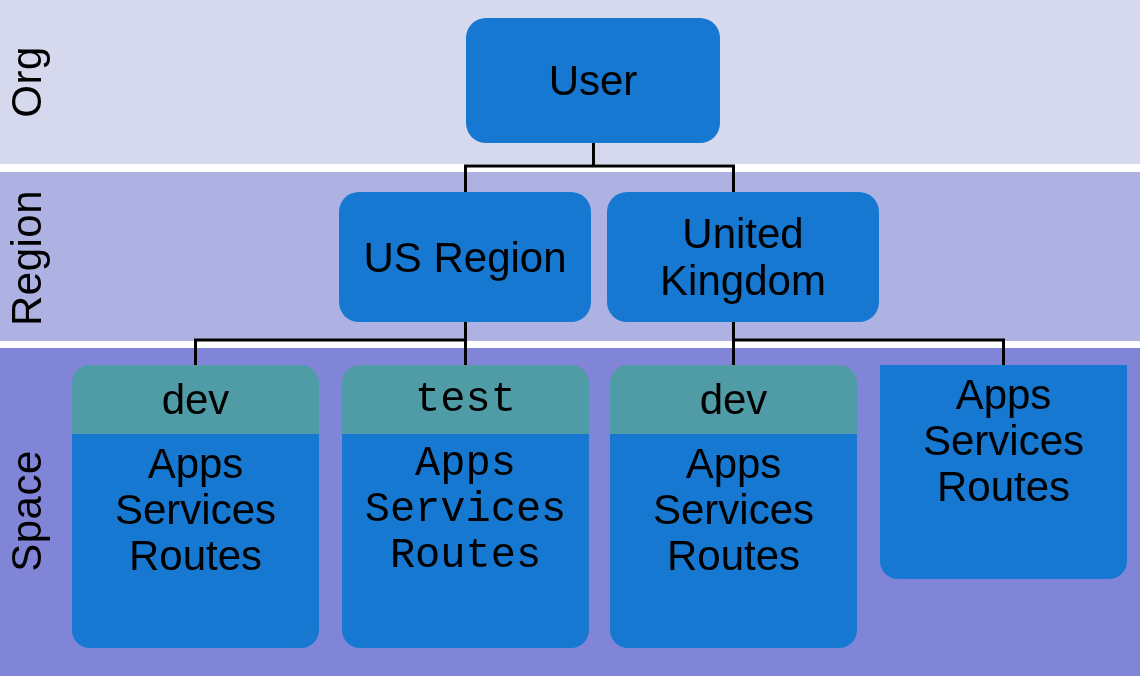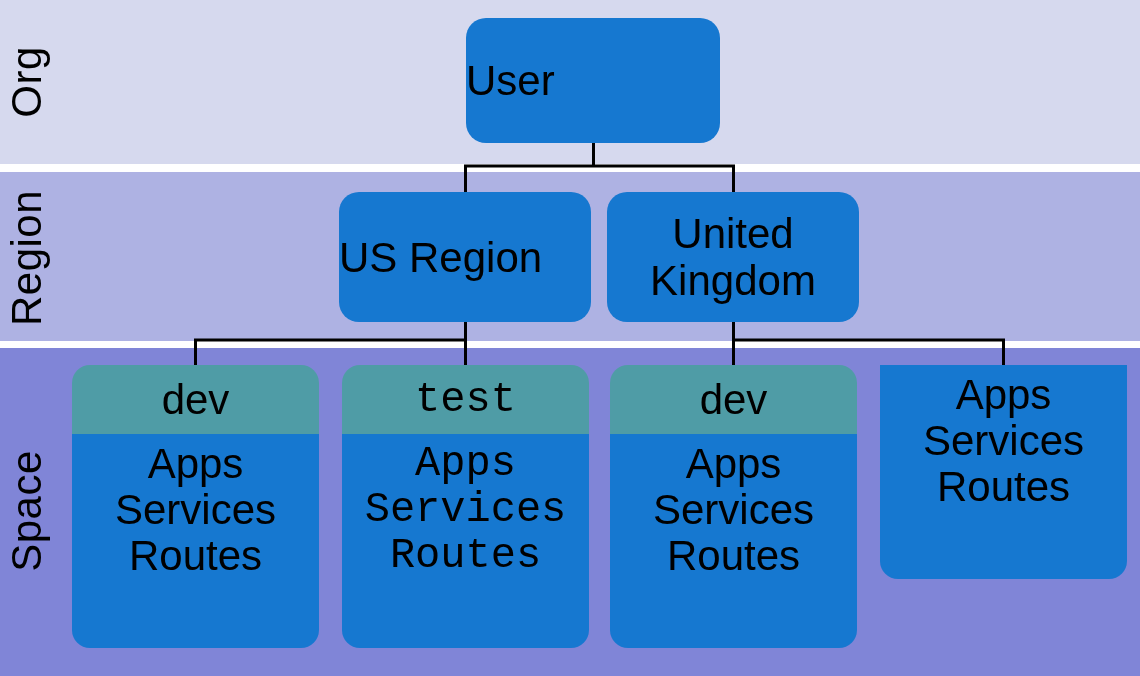--- a/index.html
+++ b/index.html
@@ -43,28 +43,29 @@
     pointer-events: none;
   }
 
   
   .node {
     position: absolute;
     background: #1678d0;
     color: #000000;
     display: flex;
     align-items: center;
+    justify-content: center;
     text-align: center;
     border-radius: 20px;
     font-size: 42px;
     line-height: 47px;
   }
   .node-user     { left: 466px; top: 18px;  width: 254px; height: 125px; }
   .node-ussouth  { left: 339px; top: 192px; width: 252px; height: 130px; }
-  .node-uk       { left: 607px; top: 192px; width: 252px; height: 130px; padding: 0 20px; box-sizing: border-box; }
+  .node-uk       { left: 607px; top: 192px; width: 272px; height: 130px; padding: 0 20px; box-sizing: border-box; }
 
   
   .space-card {
     position: absolute;
     top: 365px;
     width: 247px;
     height: 283px;
     border-radius: 18px;
   }
   .space-card-1 { left: 72px; }

